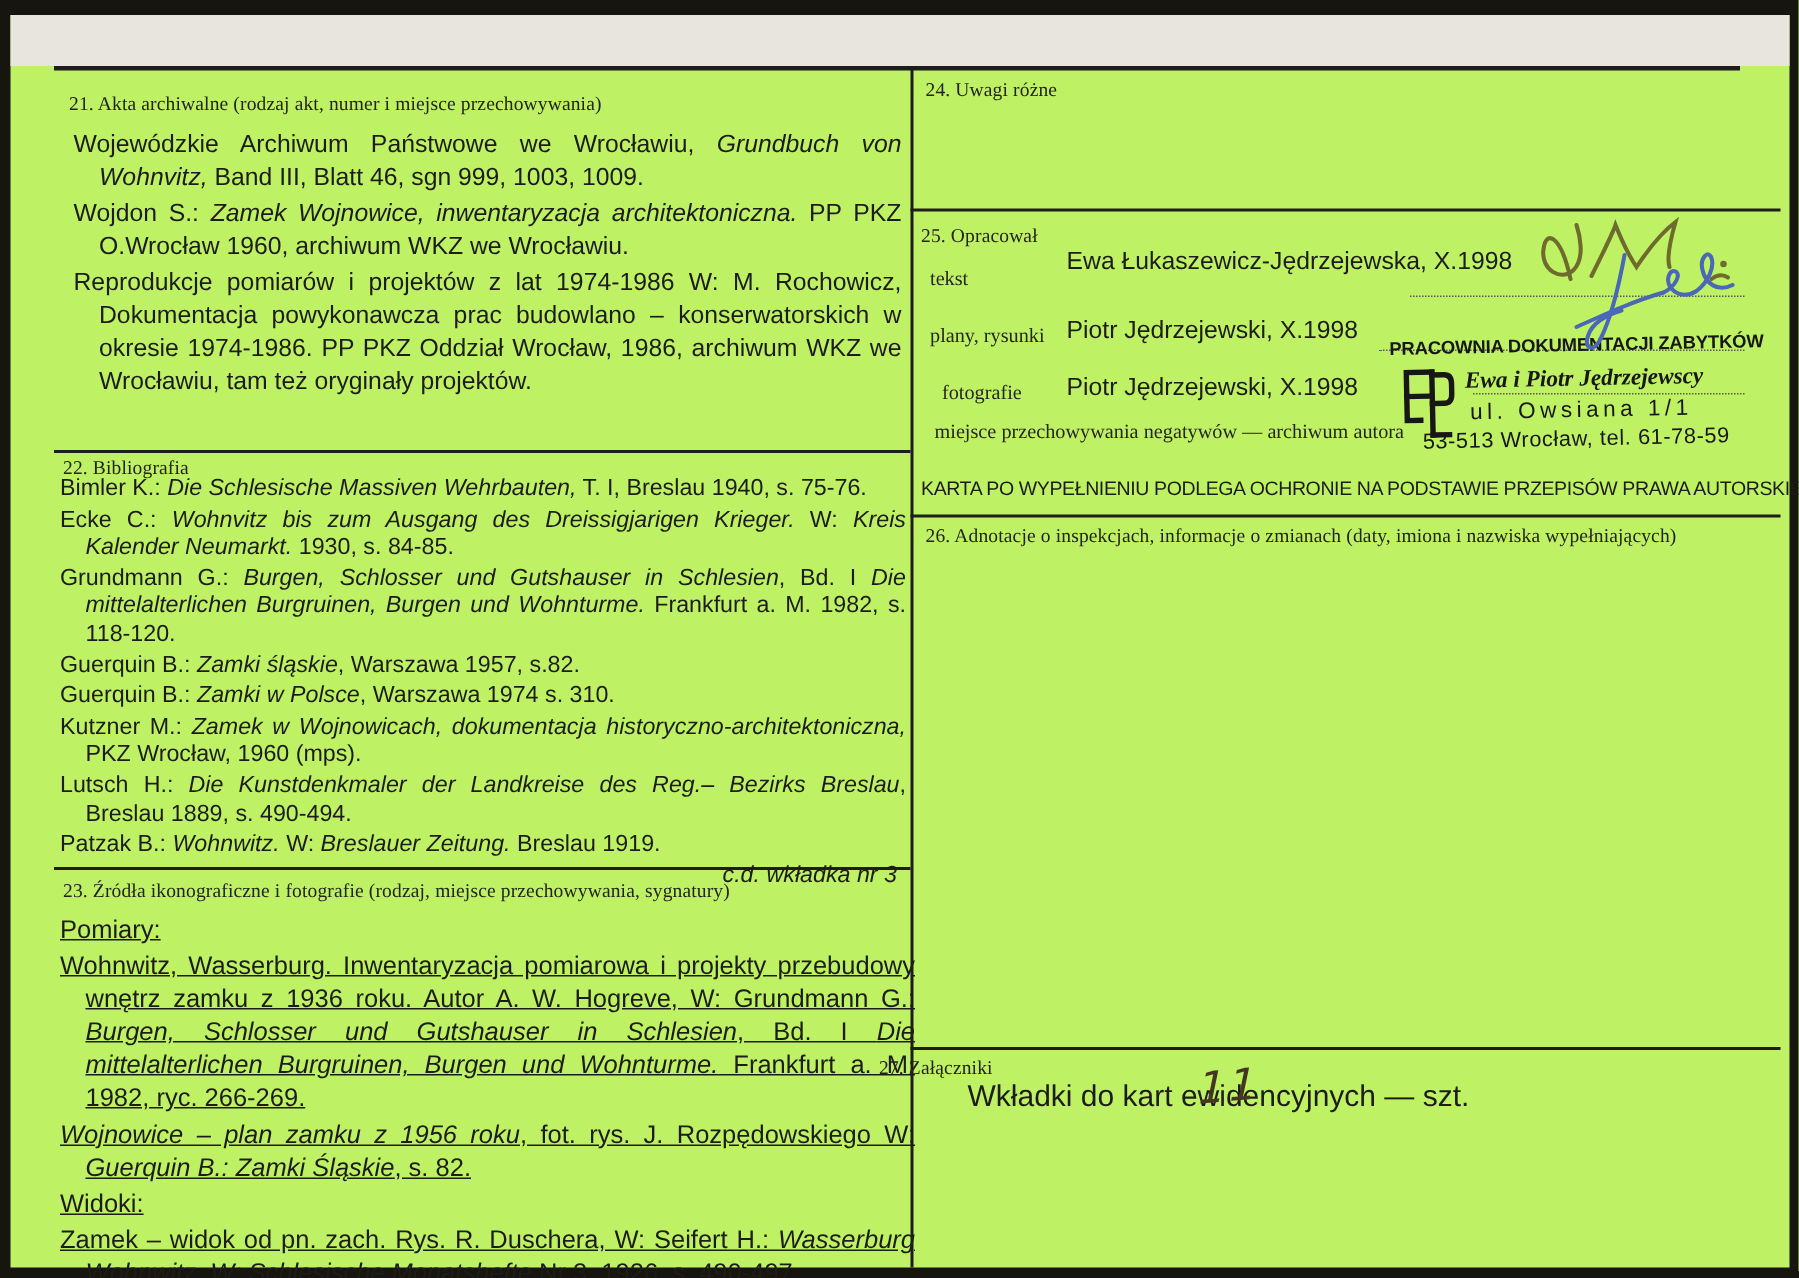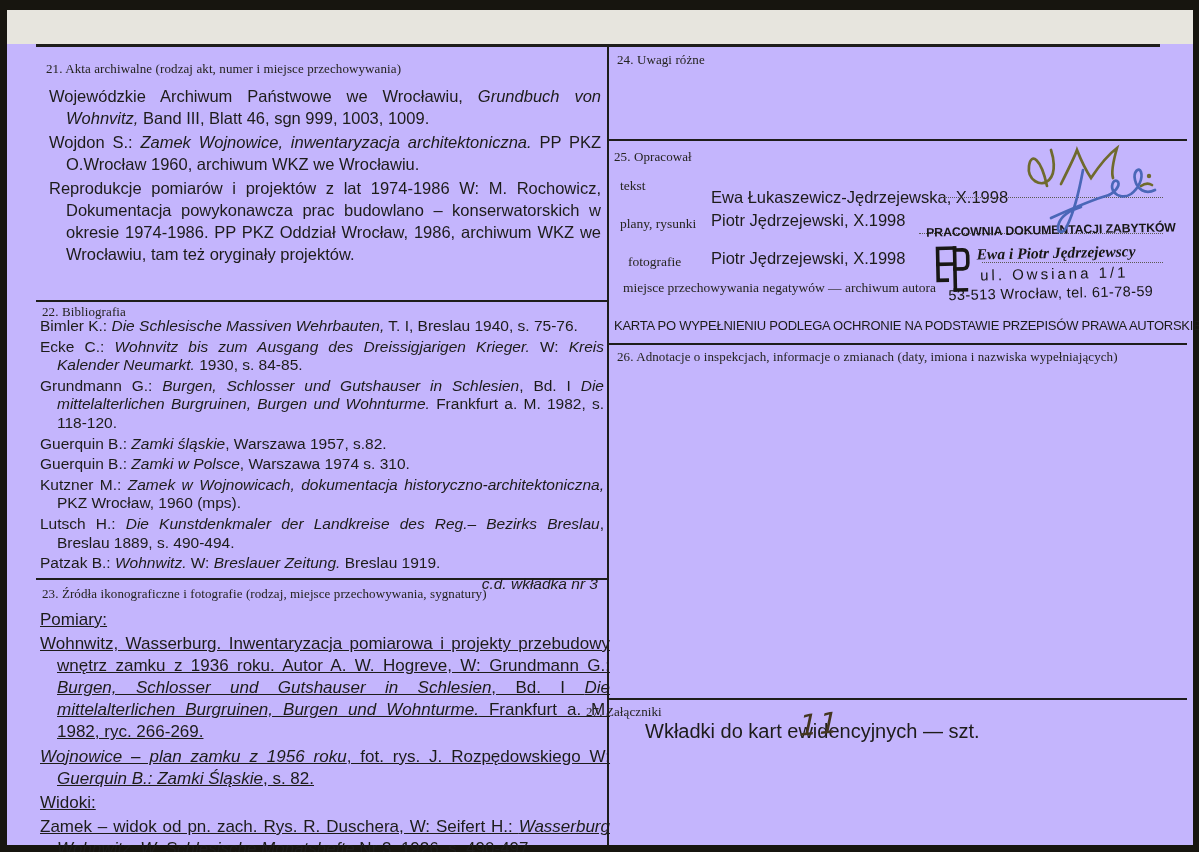--- a/index.html
+++ b/index.html
@@ -4,21 +4,21 @@
 <style>
   html,body{margin:0;padding:0;}
   body{
     width:1199px;height:852px;position:relative;overflow:hidden;
     background:#17150f;
     font-family:"Liberation Sans",sans-serif;
     -webkit-font-smoothing:antialiased;
   }
   .paper{
     position:absolute;left:7px;top:10px;width:1186px;height:835px;
-    background:#c4b5fd;
+    background:#bef264;
   }
   .band{position:absolute;left:0;top:0;width:100%;height:34px;background:#e7e5de;}
   .hline,.vline{position:absolute;background:#1e1d1b;}
   .sechdr{
     position:absolute;font-family:"Liberation Serif",serif;font-size:13px;
     color:#24231f;white-space:nowrap;letter-spacing:.1px;
   }
   .bt{
     position:absolute;color:#1d1c1a;text-align:justify;
     font-family:"Liberation Sans",sans-serif;
@@ -104,21 +104,21 @@
     <p><span>Widoki:</span></p>
     <p class="hang"><span>Zamek – widok od pn. zach. Rys. R. Duschera, W: Seifert H.: </span><span class="it">Wasserburg Wohnwitz, W: Schlesische Monatshefte</span><span> Nr 3, 1926, s. 490-497.</span></p>
     <p class="cd">c.d. wkładka nr 3</p>
   </div>
 
   <div class="sechdr" style="left:610px;top:42px;">24. Uwagi różne</div>
 
   <div class="sechdr" style="left:607px;top:139px;">25. Opracował</div>
 
   <div class="lbl" style="left:613px;top:168px;text-align:right;">tekst</div>
-  <div class="val" style="left:704px;top:178px;">Ewa Łukaszewicz-Jędrzejewska, X.1998</div>
+  <div class="val" style="left:704px;top:155px;">Ewa Łukaszewicz-Jędrzejewska, X.1998</div>
   <div class="dotline" style="left:933px;top:187px;width:223px;"></div>
 
   <div class="lbl" style="left:613px;top:206px;">plany, rysunki</div>
   <div class="val" style="left:704px;top:201px;">Piotr Jędrzejewski, X.1998</div>
   <div class="dotline" style="left:912px;top:223px;width:244px;"></div>
 
   <div class="lbl" style="left:621px;top:244px;">fotografie</div>
   <div class="val" style="left:704px;top:239px;">Piotr Jędrzejewski, X.1998</div>
   <div class="dotline" style="left:975px;top:252px;width:181px;"></div>
 

